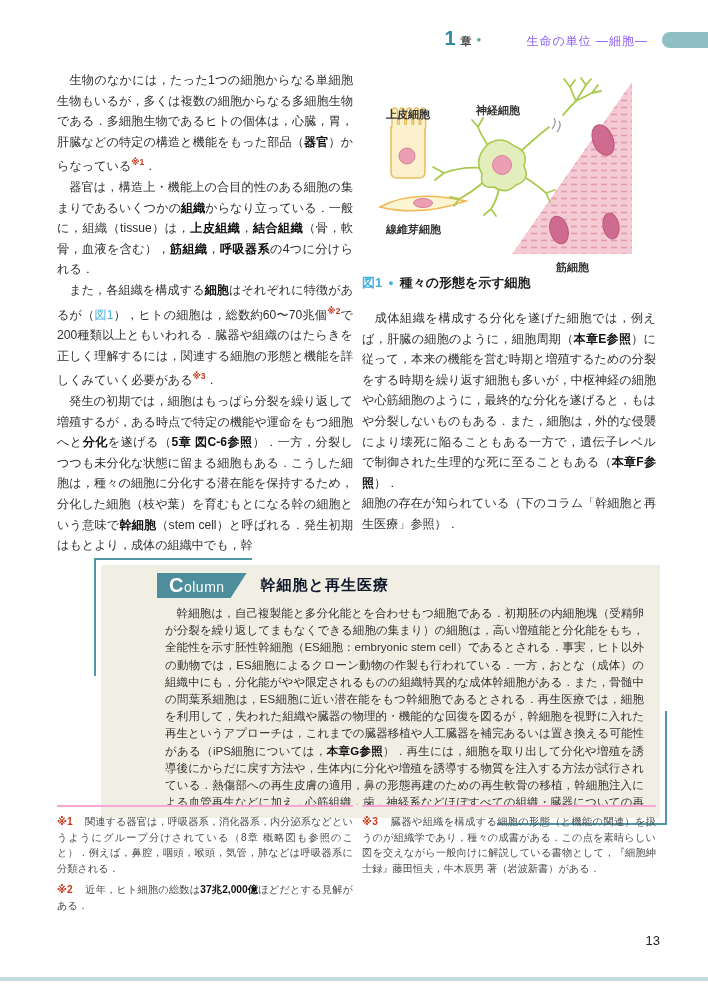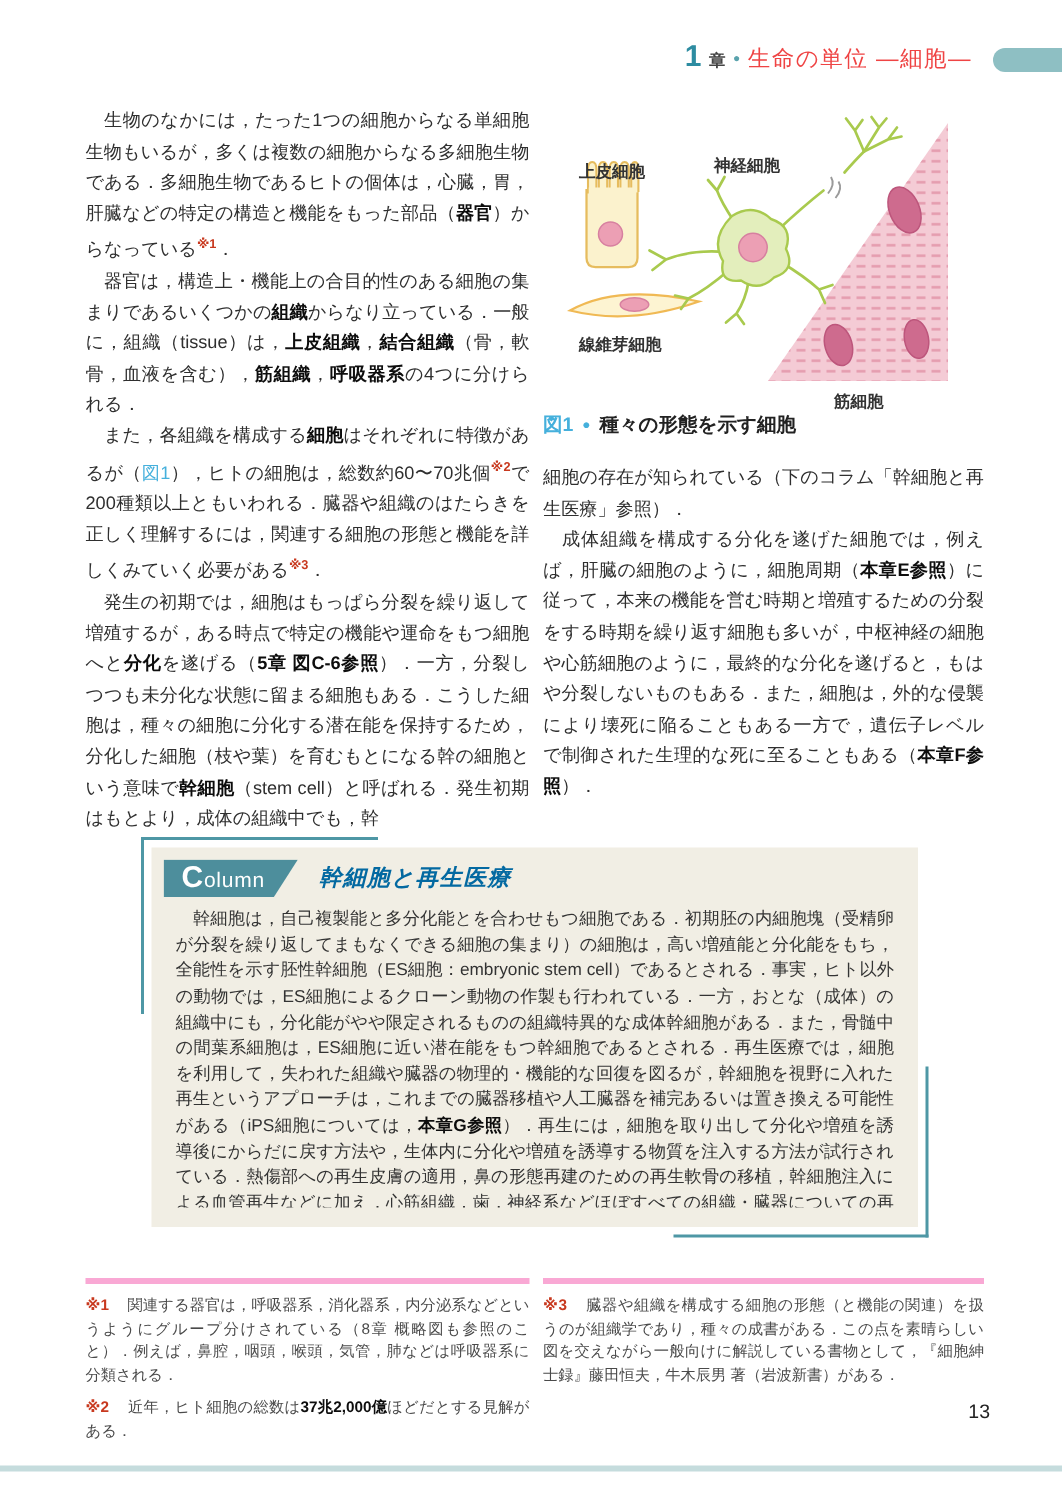--- a/index.html
+++ b/index.html
@@ -7,55 +7,55 @@
     position:relative; width:708px; height:1000px; margin:0 auto;
     background:#ffffff; overflow:hidden;
     font-family:"Liberation Sans","DejaVu Sans",sans-serif;
     color:#2f2f2f;
   }
   
   .header{position:absolute; top:28px; right:60px; display:flex; align-items:baseline; gap:5px;}
   .chapter-num{font-size:20px; font-weight:bold; color:#2d8ca1; line-height:1;}
   .chapter-suffix{font-size:11px; color:#444; font-weight:bold;}
   .header-dot{font-size:8px; color:#5aa3ad; align-self:center;}
-  .header-title{font-size:15px; color:#ef4444; letter-spacing:1px;}
+  .header-title{font-size:12px; color:#8b5cf6; letter-spacing:1px;margin-left:40px;}
   .header-pill{position:absolute; top:32px; right:0; width:46px; height:16px;
     background:#8ebfc3; border-radius:9px 0 0 9px;}
   
   .col{position:absolute; font-size:12.1px; line-height:20.6px; text-align:justify;}
   .col p{margin:0;}
   .col-left{left:57px; top:70px; width:296px; height:492px; overflow:hidden;}
   .col-right-text{left:362px; top:308px; width:294px; height:250px; overflow:hidden;}
   .b{font-weight:bold; color:#0d0d0d;}
   .mark{color:#c8391f; font-weight:bold; font-size:8.5px; vertical-align:super; letter-spacing:0;}
   .fig{color:#45b0dc;}
   
   .figure-wrap{position:absolute; left:360px; top:76px; width:296px; height:200px;}
   .figure-caption{position:absolute; left:362px; top:274px; width:294px;
     display:flex; align-items:center; gap:6px; font-size:13px; font-weight:bold; color:#222;}
   .figure-caption .figno{color:#45b0dc;}
   .figure-caption .capdot{font-size:9px; color:#45b0dc; font-weight:normal;}
   svg text{font-family:"Liberation Sans","DejaVu Sans",sans-serif; font-size:11px; fill:#333; font-weight:bold;}
   
   .column-box{position:absolute; left:101px; top:565px; width:511px; height:253px;
-    background:#f1eee4;}
+    background:#f1eee4;padding-left:48px;}
   .bracket-tl{position:absolute; left:-7px; top:-7px; width:156px; height:116px;
     border-top:2px solid #4e97a5; border-left:2px solid #4e97a5;}
   .bracket-br{position:absolute; right:-7px; bottom:-7px; width:168px; height:112px;
     border-bottom:2px solid #4e97a5; border-right:2px solid #4e97a5;}
   .column-header{display:flex; align-items:center; gap:14px; padding:8px 14px 0 8px;}
   .column-badge{background:#4d8e9c; color:#fff; height:25px; line-height:25px;
     padding:0 22px 0 12px; font-size:14px; letter-spacing:.5px;
     clip-path:polygon(0 0,100% 0,calc(100% - 16px) 100%,0 100%);}
   .column-badge .cap{font-size:20px; font-weight:bold;}
-  .column-title{color:#0369a1; font-weight:bold; font-size:15px; letter-spacing:1px;font-style:italic;}
+  .column-title{color:#0f172a; font-weight:bold; font-size:15px; letter-spacing:1px;}
   .column-body{margin:7px 16px 0 16px; font-size:11.5px; line-height:17.2px;
     text-align:justify; color:#333; height:200px; overflow:hidden;}
   
-  .footnote{position:absolute; top:852px; border-top:4px solid #f9a8d4; padding-top:7px;
+  .footnote{position:absolute; top:805px; border-top:2px solid #f9a8d4; padding-top:7px;
     font-size:10.2px; line-height:15.6px; color:#4a4a4a; text-align:justify;}
   .fn-left{left:57px; width:296px;}
   .fn-right{left:362px; width:294px;}
   .footnote p{margin:0 0 6px 0;}
   .fn-mark{color:#c8391f; font-weight:bold; margin-right:2px;}
   
   .page-number{position:absolute; right:48px; bottom:52px; font-size:13px; color:#222;margin-top:36px;}
   .bottom-bar{position:absolute; left:0; right:0; bottom:19px; height:4px; background:#c5dcdd;}
 </style>
 </head>
@@ -140,22 +140,22 @@
     </svg>
   </div>
 
   <div class="figure-caption">
     <span class="figno">図1</span>
     <span class="capdot">●</span>
     <span>種々の形態を示す細胞</span>
   </div>
 
   <div class="col col-right-text">
+    <p><span>　成体組織を構成する分化を遂げた細胞では，例えば，肝臓の細胞のように，細胞周期（</span><span class="b">本章E参照</span><span>）に従って，本来の機能を営む時期と増殖するための分裂をする時期を繰り返す細胞も多いが，中枢神経の細胞や心筋細胞のように，最終的な分化を遂げると，もはや分裂しないものもある．また，細胞は，外的な侵襲により壊死に陥ることもある一方で，遺伝子レベルで制御された生理的な死に至ることもある（</span><span class="b">本章F参照</span><span>）．</span></p>
     <p><span>細胞の存在が知られている（下のコラム「幹細胞と再生医療」参照）．</span></p>
-    <p><span>　成体組織を構成する分化を遂げた細胞では，例えば，肝臓の細胞のように，細胞周期（</span><span class="b">本章E参照</span><span>）に従って，本来の機能を営む時期と増殖するための分裂をする時期を繰り返す細胞も多いが，中枢神経の細胞や心筋細胞のように，最終的な分化を遂げると，もはや分裂しないものもある．また，細胞は，外的な侵襲により壊死に陥ることもある一方で，遺伝子レベルで制御された生理的な死に至ることもある（</span><span class="b">本章F参照</span><span>）．</span></p>
   </div>
 
   <div class="column-box">
     <div class="bracket-tl"></div>
     <div class="bracket-br"></div>
     <div class="column-header">
       <span class="column-badge"><span class="cap">C</span><span>olumn</span></span>
       <span class="column-title">幹細胞と再生医療</span>
     </div>
     <div class="column-body"><span>　幹細胞は，自己複製能と多分化能とを合わせもつ細胞である．初期胚の内細胞塊（受精卵が分裂を繰り返してまもなくできる細胞の集まり）の細胞は，高い増殖能と分化能をもち，全能性を示す胚性幹細胞（ES細胞：embryonic stem cell）であるとされる．事実，ヒト以外の動物では，ES細胞によるクローン動物の作製も行われている．一方，おとな（成体）の組織中にも，分化能がやや限定されるものの組織特異的な成体幹細胞がある．また，骨髄中の間葉系細胞は，ES細胞に近い潜在能をもつ幹細胞であるとされる．再生医療では，細胞を利用して，失われた組織や臓器の物理的・機能的な回復を図るが，幹細胞を視野に入れた再生というアプローチは，これまでの臓器移植や人工臓器を補完あるいは置き換える可能性がある（iPS細胞については，</span><span class="b">本章G参照</span><span>）．再生には，細胞を取り出して分化や増殖を誘導後にからだに戻す方法や，生体内に分化や増殖を誘導する物質を注入する方法が試行されている．熱傷部への再生皮膚の適用，鼻の形態再建のための再生軟骨の移植，幹細胞注入による血管再生などに加え，心筋組織，歯，神経系などほぼすべての組織・臓器についての再生が目指されている．</span></div>

